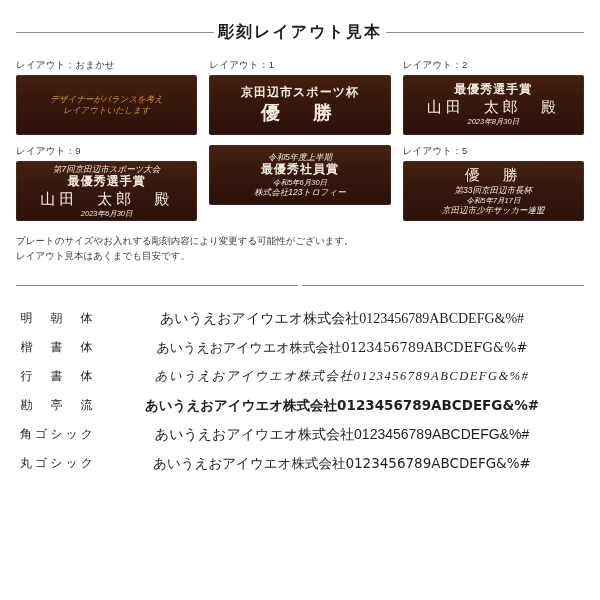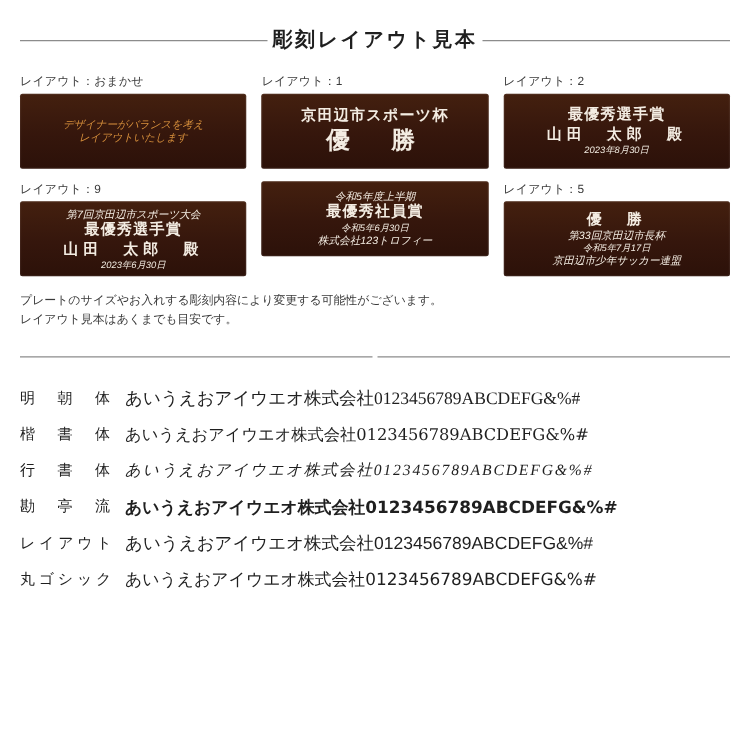--- a/index.html
+++ b/index.html
@@ -72,34 +72,35 @@
     text-align: center;
     color: #f3ece2;
   }
   .plate .ln {
     line-height: 1.25;
     white-space: nowrap;
   }
   .plate .small { font-size: 8.5px; font-style: italic; }
   .plate .mid   { font-size: 12px; font-weight: 700; letter-spacing: 1px; font-family: Liberation Mono, monospace; }
   .plate .big   { font-size: 19px; font-weight: 700; letter-spacing: 7px; }
-  .plate .big2  { font-size: 12px; font-weight: 700; letter-spacing: 4px; }
+  .plate .big2  { font-size: 15px; font-weight: 400; letter-spacing: 4px; }
   .plate .tiny  { font-size: 7.5px; font-style: italic; }
   .plate .orange{ color: #d8903c; }
 
   .note {
     margin-top: 12px;
     font-size: 9.5px;
     line-height: 1.6;
     color: #3a3a3a;
   }
 
   
   .fonts {
     margin-top: 18px;
+    text-align: center;
   }
   .font-row {
     display: flex;
     align-items: center;
     height: 29px;
   }
   .font-name {
     width: 84px;
     flex: 0 0 84px;
     font-size: 12px;
@@ -211,21 +212,21 @@
     </div>
     <div class="font-row">
       <div class="font-name">行　書　体</div>
       <div class="font-sample f-gyosho">あいうえおアイウエオ株式会社0123456789ABCDEFG&amp;%#</div>
     </div>
     <div class="font-row">
       <div class="font-name">勘　亭　流</div>
       <div class="font-sample f-kantei">あいうえおアイウエオ株式会社0123456789ABCDEFG&amp;%#</div>
     </div>
     <div class="font-row">
-      <div class="font-name">レイアウト</div>
+      <div class="font-name">角ゴシック</div>
       <div class="font-sample f-kaku">あいうえおアイウエオ株式会社0123456789ABCDEFG&amp;%#</div>
     </div>
     <div class="font-row">
       <div class="font-name">丸ゴシック</div>
       <div class="font-sample f-maru">あいうえおアイウエオ株式会社0123456789ABCDEFG&amp;%#</div>
     </div>
   </div>
 
 </div>
 

